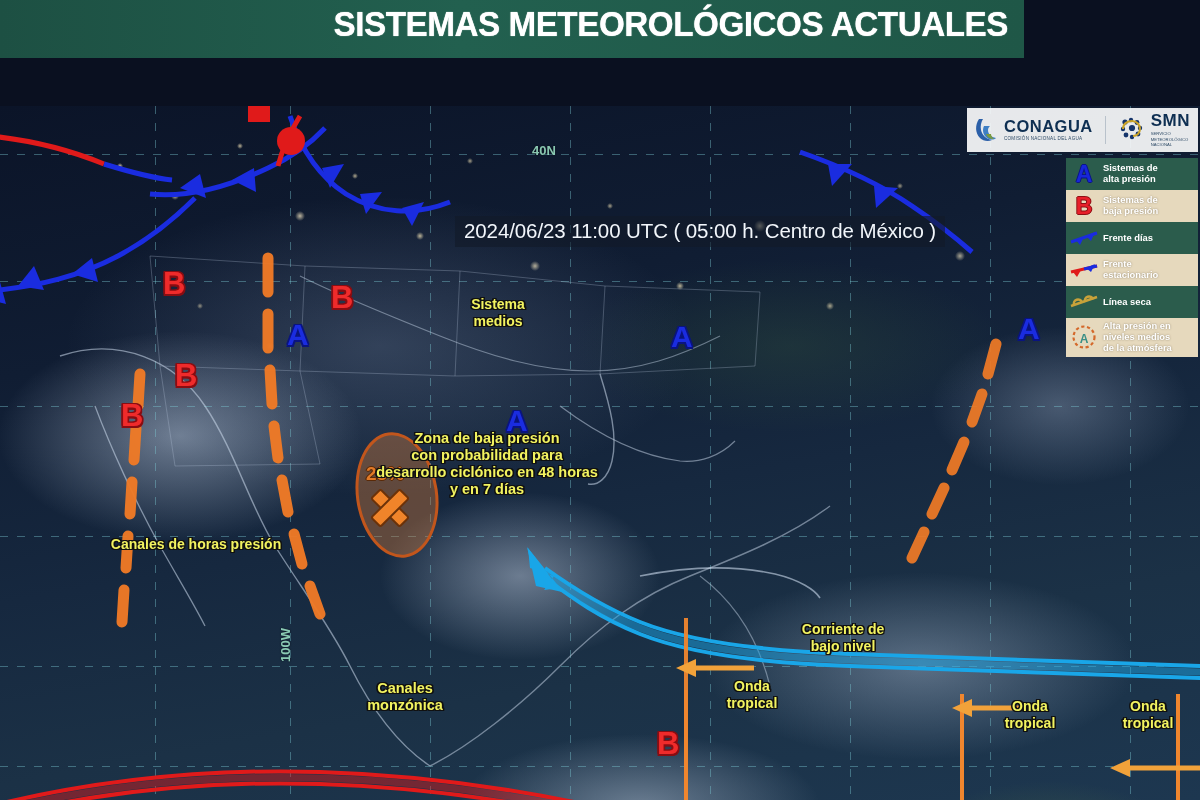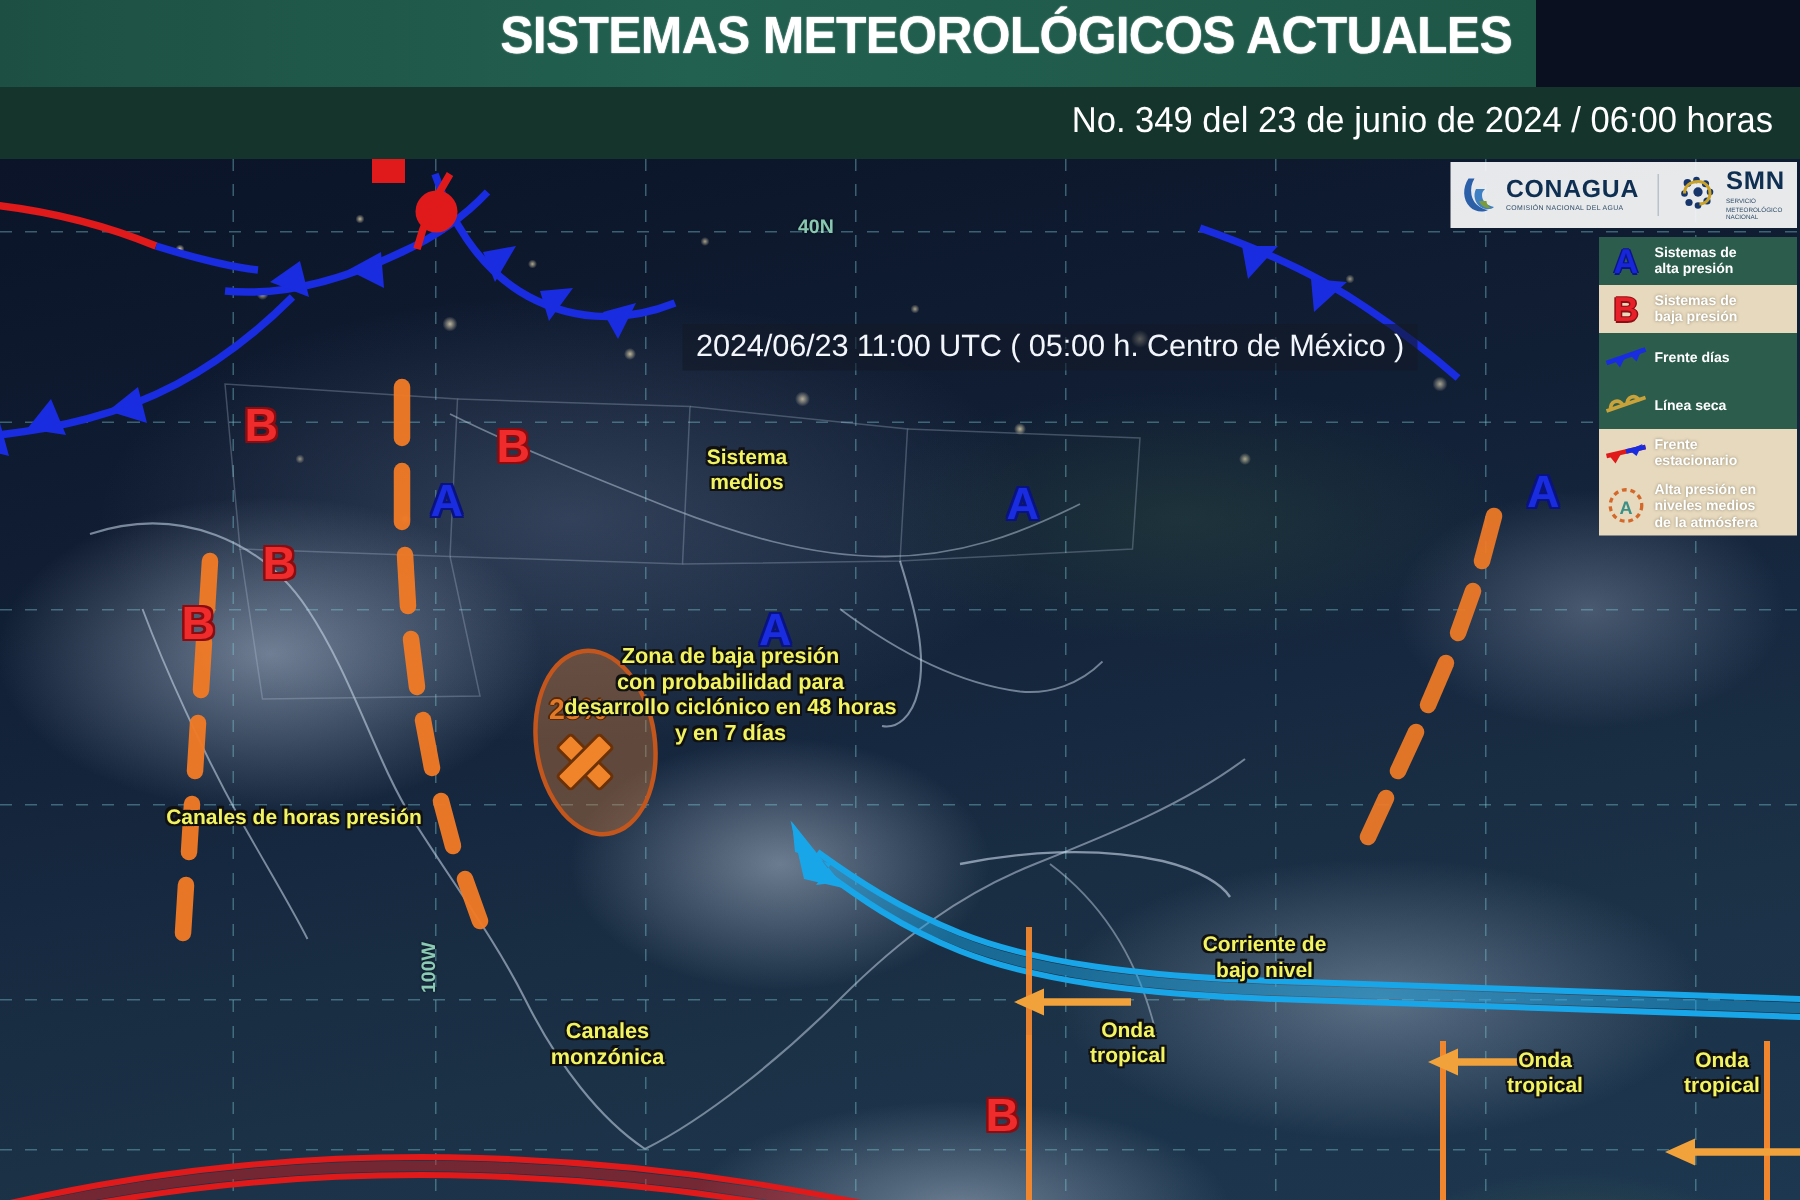--- a/index.html
+++ b/index.html
@@ -192,23 +192,20 @@
 
   svg.ovl { position:absolute; left:0; top:0; width:1200px; height:694px; pointer-events:none; overflow:visible; }
 </style>
 </head>
 <body>
 
 <div id="root">
 
   <div class="hdr-title-bar">
     <div class="hdr-title">SISTEMAS METEOROLÓGICOS ACTUALES</div>
-  </div>
-  <div class="hdr-sub-bar">
-    <div class="hdr-sub">No. 349 del 23 de junio de 2024 / 06:00 horas</div>
   </div>
 
   <div class="map">
     <div class="map-land"></div>
     <div class="map-lights"></div>
 
     <div class="grat-h" style="top:48px"></div>
     <div class="grat-h" style="top:175px"></div>
     <div class="grat-h" style="top:300px"></div>
     <div class="grat-h" style="top:430px"></div>
@@ -448,44 +445,44 @@
       <div class="lg-icon">
         <svg width="28" height="20" viewBox="0 0 28 20">
           <line x1="1" y1="14" x2="27" y2="5" stroke="#1a2ce0" stroke-width="3"></line>
           <polygon points="6,12 14,9 10,17" fill="#1a2ce0"></polygon>
           <polygon points="16,8 25,4 21,13" fill="#1a2ce0"></polygon>
         </svg>
       </div>
       <div class="lg-label" style="white-space:pre-line">Frente días</div>
     </div>
 
-    <div class="lg-row dark">
-      <div class="lg-icon">
-        <svg width="28" height="20" viewBox="0 0 28 20">
-          <line x1="1" y1="14" x2="27" y2="5" stroke="#c8a23a" stroke-width="2.5"></line>
-          <path d="M4,13 a4,4 0 0 1 8,-2.6" fill="none" stroke="#c8a23a" stroke-width="2.5"></path>
-          <path d="M15,10 a4,4 0 0 1 8,-2.6" fill="none" stroke="#c8a23a" stroke-width="2.5"></path>
-        </svg>
-      </div>
-      <div class="lg-label" style="white-space:pre-line">Línea seca</div>
-    </div>
-
     <div class="lg-row light">
       <div class="lg-icon">
         <svg width="28" height="20" viewBox="0 0 28 20">
           <line x1="1" y1="12" x2="27" y2="6" stroke="#e01a1a" stroke-width="3"></line>
           <line x1="14" y1="9" x2="27" y2="6" stroke="#1a2ce0" stroke-width="3"></line>
           <polygon points="3,12 11,10 7,17" fill="#e01a1a"></polygon>
           <polygon points="16,8 25,4 21,12" fill="#1a2ce0"></polygon>
         </svg>
       </div>
       <div class="lg-label" style="white-space:pre-line">Frente
 estacionario</div>
     </div>
 
+    <div class="lg-row dark">
+      <div class="lg-icon">
+        <svg width="28" height="20" viewBox="0 0 28 20">
+          <line x1="1" y1="14" x2="27" y2="5" stroke="#c8a23a" stroke-width="2.5"></line>
+          <path d="M4,13 a4,4 0 0 1 8,-2.6" fill="none" stroke="#c8a23a" stroke-width="2.5"></path>
+          <path d="M15,10 a4,4 0 0 1 8,-2.6" fill="none" stroke="#c8a23a" stroke-width="2.5"></path>
+        </svg>
+      </div>
+      <div class="lg-label" style="white-space:pre-line">Línea seca</div>
+    </div>
+
     <div class="lg-row light">
       <div class="lg-icon">
         <svg width="28" height="26" viewBox="0 0 28 26">
           <circle cx="14" cy="13" r="10.5" fill="none" stroke="#d4682a" stroke-width="2.2" stroke-dasharray="3.2 2.6"></circle>
           <text x="14" y="18.5" font-family="Liberation Sans, sans-serif" font-size="12" font-weight="bold" fill="#3a8f86" text-anchor="middle">A</text>
         </svg>
       </div>
       <div class="lg-label" style="white-space:pre-line">Alta presión en
 niveles medios
 de la atmósfera</div>

